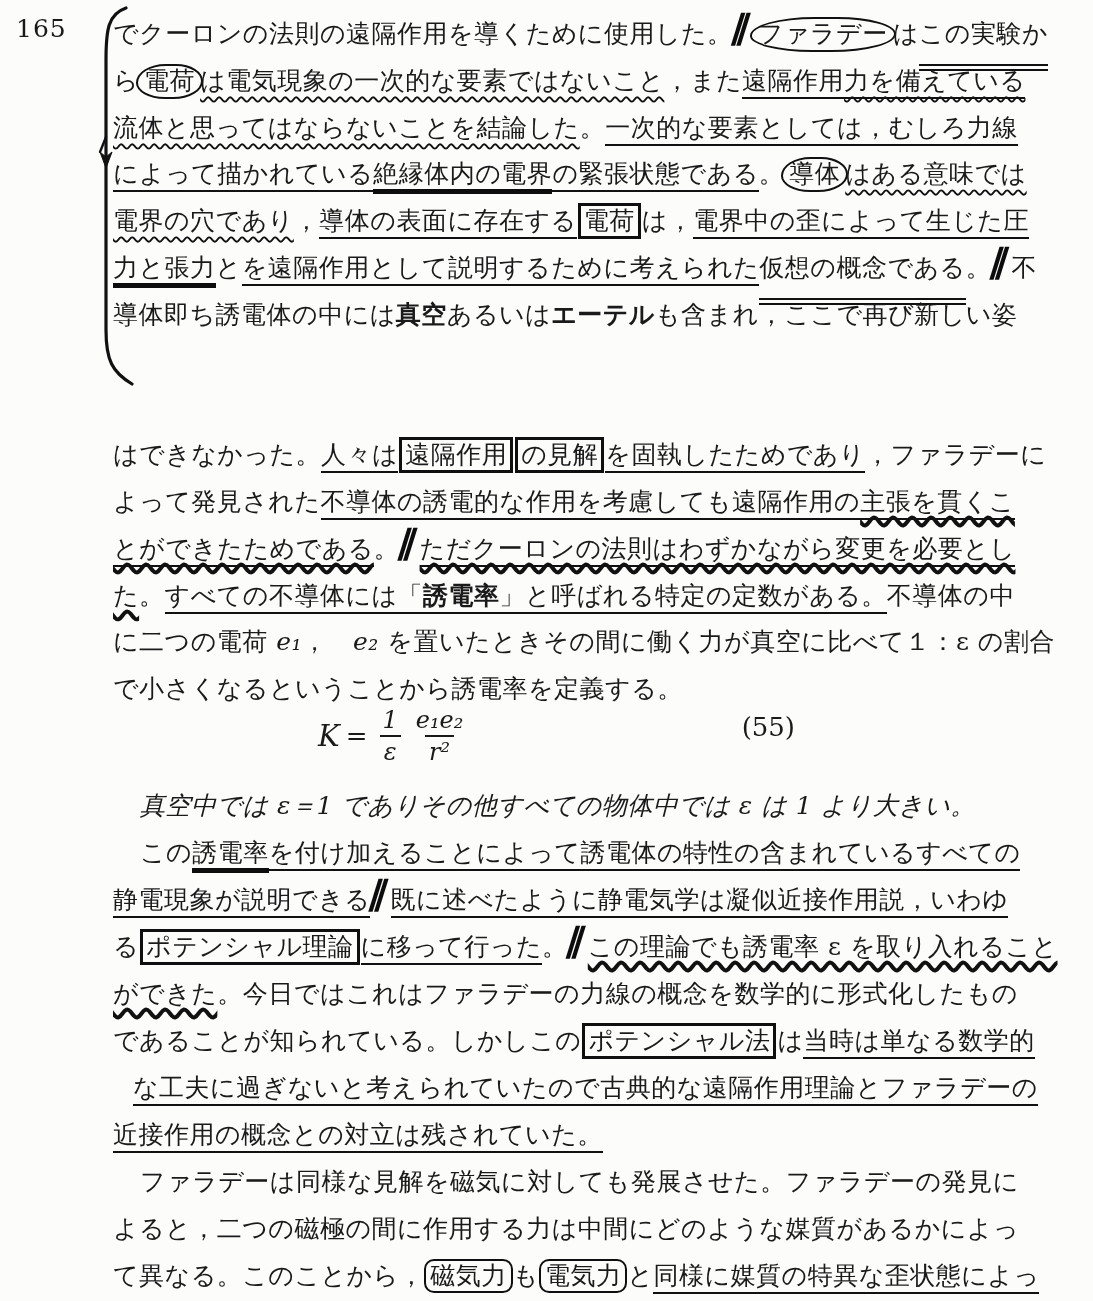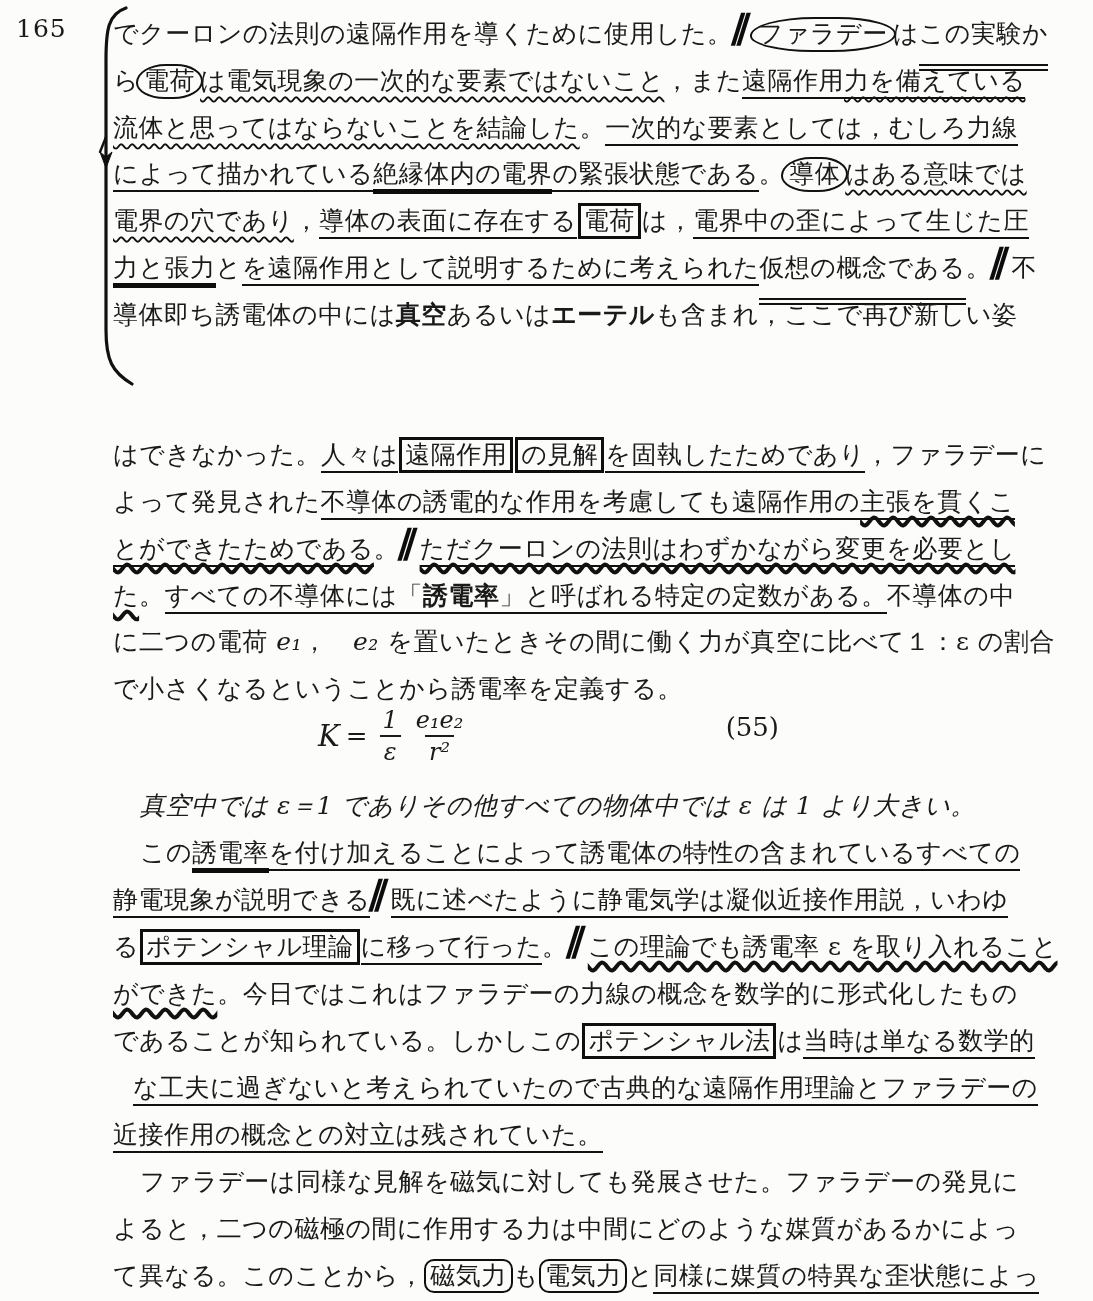--- a/index.html
+++ b/index.html
@@ -53,21 +53,21 @@
   
   .formula{
     position:absolute;left:318px;top:694px;width:700px;height:84px;
     display:flex;align-items:center;font-size:26px;
   }
   .math-var{font-style:italic;font-size:29px;margin-right:6px;}
   .eq-sign{margin-right:6px;font-size:26px;}
   .frac{display:inline-flex;flex-direction:column;align-items:center;margin:0 5px;font-style:italic;}
   .frac .num{padding:0 4px;line-height:30px;font-size:24px;}
   .frac .den{padding:0 4px;line-height:30px;font-size:24px;border-top:2px solid #1a1a1a;}
-  .eq-number{position:absolute;right:314px;top:712px;font-size:26px;}
+  .eq-number{position:absolute;right:298px;top:712px;font-size:26px;}
 </style>
 </head>
 <body>
 
 <div class="page">
 
   <div class="page-number">165</div>
 
   <svg class="margin-brace" width="60" height="400" viewBox="0 0 60 400">
     <path d="M38,8 C20,14 18,30 18,60 L18,330 C18,360 24,372 44,384" fill="none" stroke="#111" stroke-width="3.2" stroke-linecap="round"></path>

